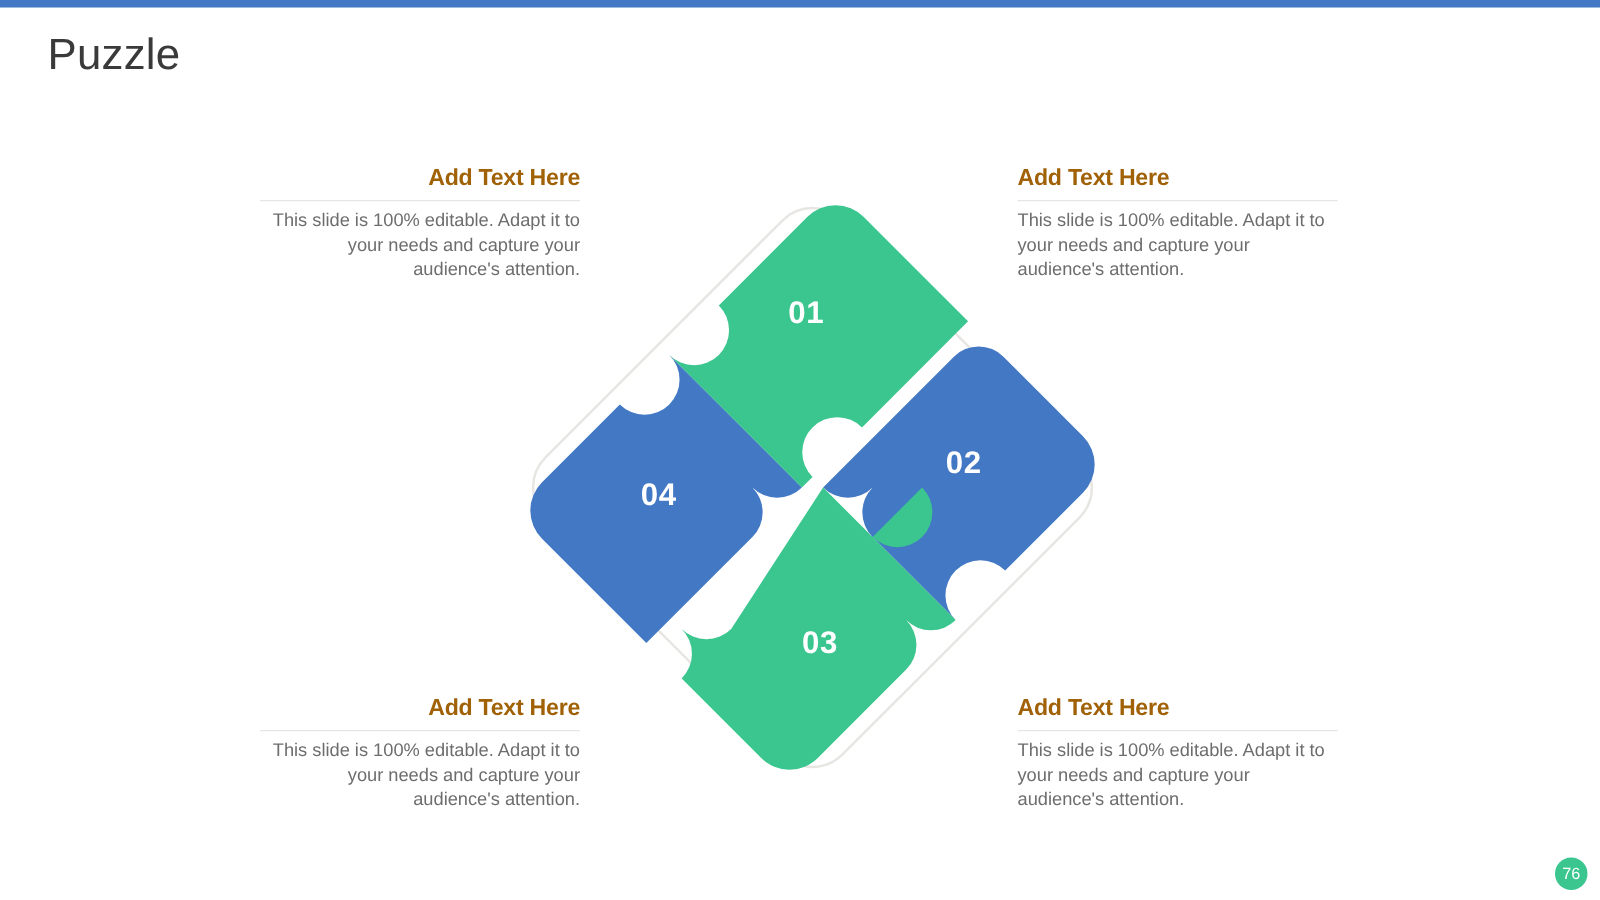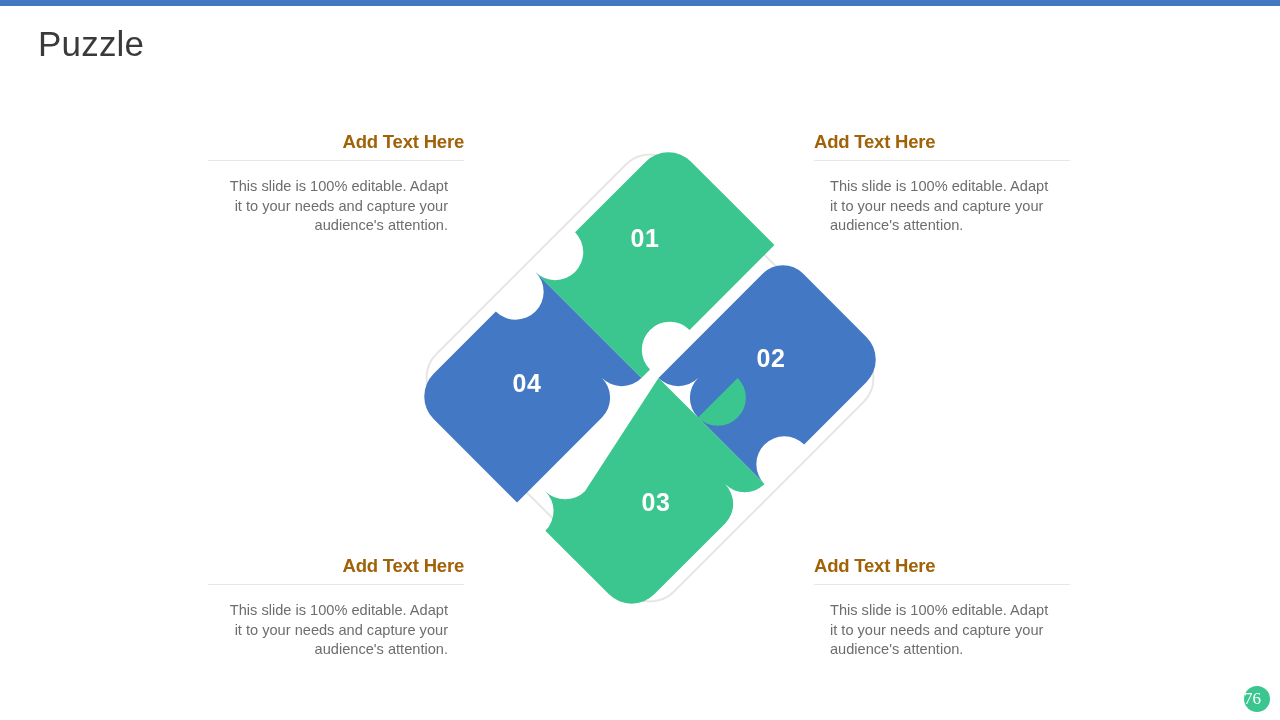--- a/index.html
+++ b/index.html
@@ -57,35 +57,35 @@
   .text-block .tb-rule {
     height: 1px;
     background: #e6e6e6;
     margin: 8px 0 7px 0;
     width: 100%;
   }
   .text-block .tb-body {
     font-size: 14.6px;
     line-height: 1.33;
     color: #6d6d6d;
-    margin: 16px;
+    margin: 0;
   }
   .text-block.align-right { text-align: right; }
   .text-block.align-left  { text-align: left; }
 
   #block-tl { left: 208px; top: 131px; }
   #block-tr { left: 814px; top: 131px; }
   #block-bl { left: 208px; top: 555px; }
   #block-br { left: 814px; top: 555px; }
 
   
   .puzzle-wrap {
     position: absolute;
     left: 420px;
-    top: 148px;
+    top: 160px;
     width: 460px;
     height: 460px;
     text-align: center;
   }
   .puzzle-wrap svg { display: block; }
 
   .piece-number {
     fill: #ffffff;
     font-family: "Liberation Sans", sans-serif;
     font-size: 25px;
@@ -98,23 +98,24 @@
   
   .page-badge {
     position: absolute;
     right: 10px;
     bottom: 8px;
     width: 26px;
     height: 26px;
     border-radius: 50%;
     background: #3cc68f;
     color: #ffffff;
-    font-size: 17px;
+    font-size: 13px;
     line-height: 26px;
-    font-family: Liberation Serif, serif;
+    text-align: center;
+    font-family: Liberation Sans, sans-serif;
   }
 </style>
 </head>
 <body>
 
 <div class="top-bar" style="background: rgb(66, 120, 196);"></div>
 
 <div class="slide-title">Puzzle</div>
 
 <div class="text-block align-right" id="block-tl">

